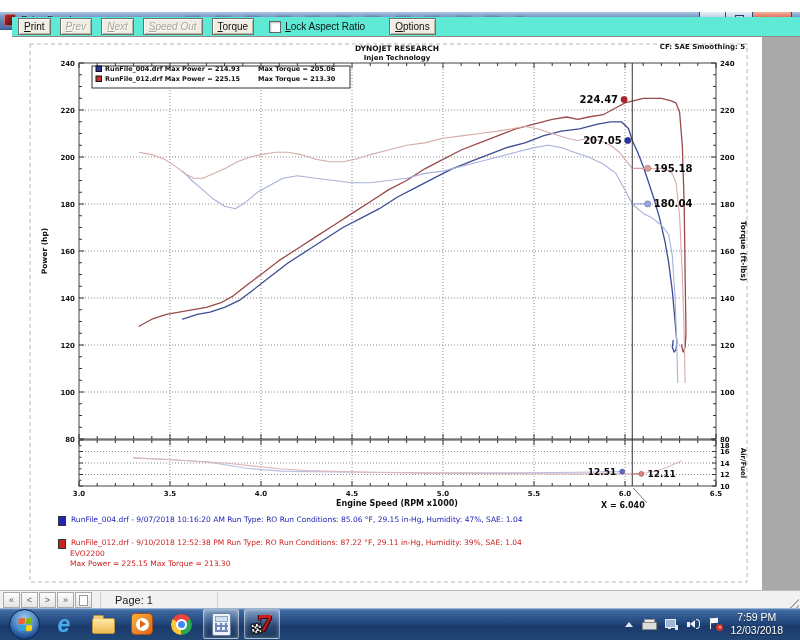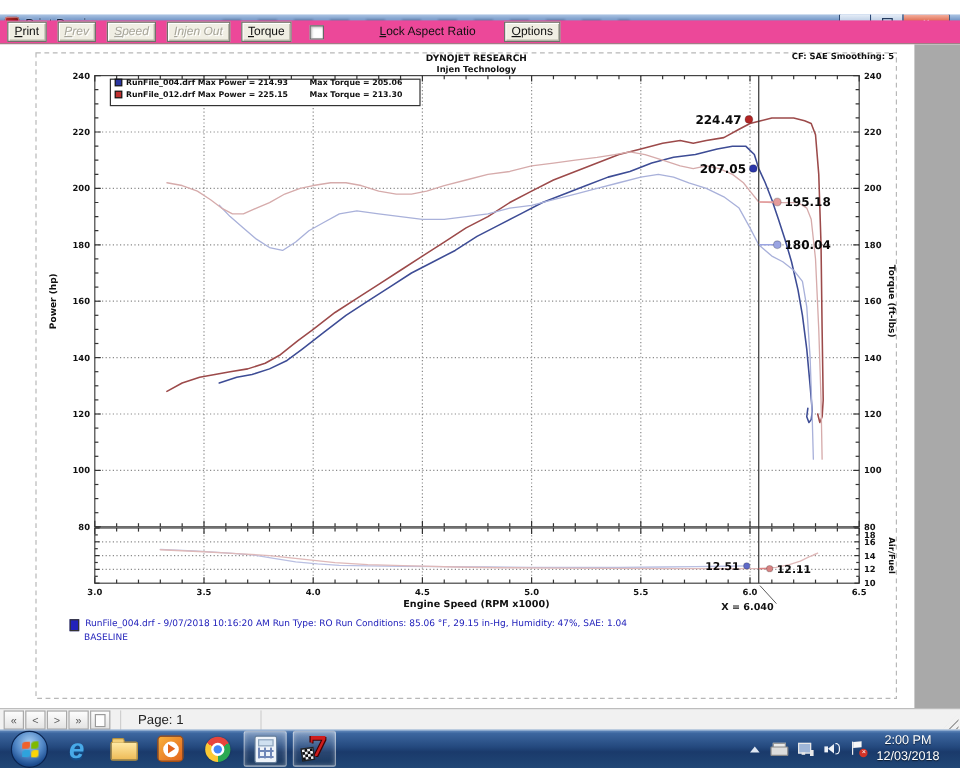--- a/index.html
+++ b/index.html
@@ -18,32 +18,32 @@
     filter:blur(1.1px);}
   .win-controls{position:absolute;top:0;right:8px;display:flex;}
   .wc{height:14px;border:1px solid #2e4a74;border-top:none;display:flex;align-items:center;
     justify-content:center;color:#243a5e;font-size:8px;}
   .wc-min{width:25px;border-radius:0 0 0 3px;background:linear-gradient(#e7eef8,#b9cbe3 45%,#93accd);}
   .wc-max{width:26px;border-left:none;background:linear-gradient(#e7eef8,#b9cbe3 45%,#93accd);}
   .wc-close{width:38px;border-left:none;border-radius:0 0 3px 0;color:#fff;
     background:linear-gradient(#f4b3a2,#e06b51 40%,#c23a20 60%,#9e2812);}
   .wc-max .box{width:7px;height:6px;border:1px solid #243a5e;}
   
-  .toolbar{position:absolute;top:17px;left:0;right:0;height:19px;background:#ec4899;
+  .toolbar{position:absolute;top:17px;left:12px;right:0;height:19px;background:#5eead4;
     border-bottom:1px solid #8d8d82;display:flex;align-items:center;padding-left:6px;}
   .tbtn{height:15px;margin-right:9px;padding:0 5px;font-size:10px;color:#111;background:#f0eee3;
     border:1px solid #70706a;box-shadow:inset 1px 1px 0 #ffffff,inset -1px -1px 0 #b7b6a8;
     display:flex;align-items:center;justify-content:center;}
   .tbtn span{display:block;}
   .tbtn span::first-letter{text-decoration:underline;}
   .tbtn.disabled{color:#a7a59a;text-shadow:1px 1px 0 #fff;font-style:italic;}
   .chk-wrap{display:flex;align-items:center;margin:0 10px 0 6px;}
   .chk{width:10px;height:10px;background:#fff;border:1px solid #666;
     box-shadow:inset 1px 1px 2px #bbb;margin-right:4px;}
-  .chk-label{font-size:10px;color:#111;margin-left:42px;}
+  .chk-label{font-size:10px;color:#111;}
   .chk-label::first-letter{text-decoration:underline;}
   .opt-btn{margin-left:14px;text-align:center;}
   
   .preview{position:absolute;top:37px;left:0;width:800px;height:553px;background:#fff;}
   .gray-strip{position:absolute;top:0;right:0;width:38px;height:553px;background:#a9a9a9;}
   #chart-svg{position:absolute;top:0;left:0;}
   .run-info{position:absolute;left:58px;top:478px;font-size:7.5px;line-height:10px;
     font-family:"DejaVu Sans",sans-serif;}
   .run-block{margin-bottom:12px;}
   .run-line1{display:flex;align-items:flex-start;}
@@ -148,24 +148,24 @@
 </div>
 
 <div class="toolbar">
   <div class="tbtn">
       <span>Print</span>
     </div>
   <div class="tbtn disabled">
       <span>Prev</span>
     </div>
   <div class="tbtn disabled">
-      <span>Speed</span>
+      <span>Next</span>
     </div>
   <div class="tbtn disabled">
-      <span>Injen Out</span>
+      <span>Speed Out</span>
     </div>
   <div class="tbtn">
       <span>Torque</span>
     </div>
   <div class="chk-wrap">
     <div class="chk"></div>
     <div class="chk-label">Lock Aspect Ratio</div>
   </div>
   <div class="tbtn opt-btn">
       <span style="text-decoration:none">Options</span>
@@ -510,21 +510,28 @@
         <text x="258" y="44" font-size="6.5" text-anchor="start" font-family="&quot;DejaVu Sans&quot;,sans-serif" font-weight="bold" fill="#111">Max Torque = 213.30</text>
       </g>
     </svg>
 
   <div class="run-info">
     <div class="run-block">
       <div class="run-line1">
         <span class="swatch" style="background: rgb(34, 34, 187);"></span>
         <span style="color: rgb(34, 34, 187);">RunFile_004.drf - 9/07/2018 10:16:20 AM  Run Type: RO  Run Conditions: 85.06 °F, 29.15 in-Hg,  Humidity:  47%, SAE: 1.04</span>
       </div>
-      <div class="run-sub" style="color: rgb(34, 34, 187);">BASELINE</div>
+    </div>
+    <div class="run-block">
+      <div class="run-line1">
+        <span class="swatch" style="background: rgb(204, 34, 34);"></span>
+        <span style="color: rgb(204, 34, 34);">RunFile_012.drf - 9/10/2018 12:52:38 PM  Run Type: RO  Run Conditions: 87.22 °F, 29.11 in-Hg,  Humidity:  39%, SAE: 1.04</span>
+      </div>
+      <div class="run-sub" style="color: rgb(204, 34, 34);">EVO2200</div>
+      <div class="run-sub" style="color: rgb(204, 34, 34);">Max Power = 225.15  Max Torque = 213.30</div>
     </div>
   </div>
 </div>
 
 <div class="pagebar">
   <div class="nav-btn">«</div>
   <div class="nav-btn">&lt;</div>
   <div class="nav-btn">&gt;</div>
   <div class="nav-btn">»</div>
   <div class="nav-btn">
@@ -592,17 +599,17 @@
         <span class="spk-box"></span>
         <span class="spk"></span>
         <span class="wave"></span>
       </div>
     <div class="flagicon">
         <span class="pole" style="display:block"></span>
         <span class="cloth" style="display:block"></span>
         <span class="badge">×</span>
       </div>
     <div class="tray-clock">
-      <div>2:00 PM</div>
+      <div>7:59 PM</div>
       <div>12/03/2018</div>
     </div>
   </div>
 </div>
 
 </body></html>

